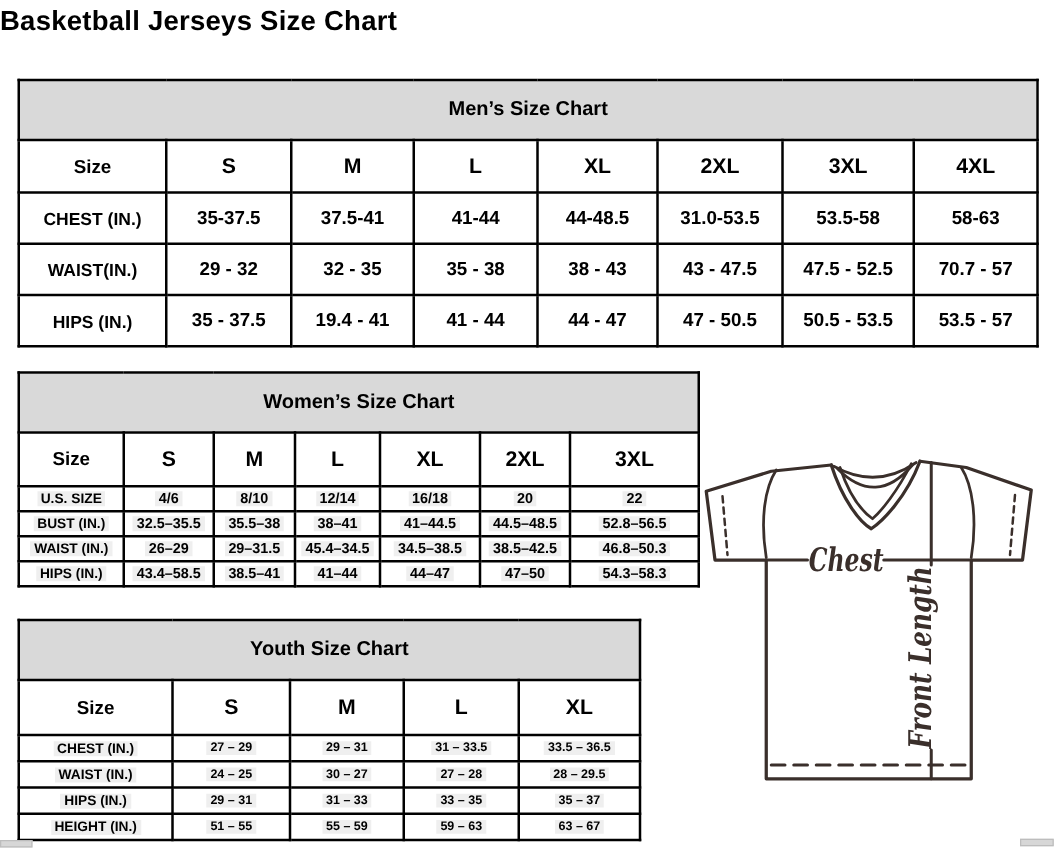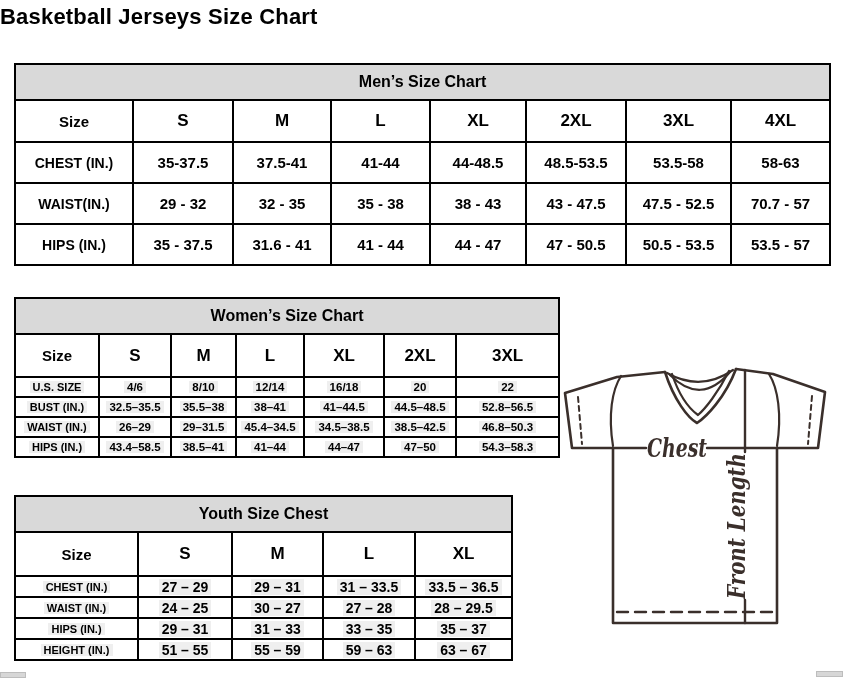--- a/index.html
+++ b/index.html
@@ -13,38 +13,38 @@
     font-size:22px; font-weight:bold; letter-spacing:0.2px;
   }
   table {
     position:absolute; border-collapse:collapse; table-layout:fixed;
     background:#fff;
   }
   td {
     border:2px solid #000; text-align:center; vertical-align:middle;
     font-weight:bold; overflow:hidden; white-space:nowrap; padding:0;
   }
-  tr.band td { background:#d9d9d9; font-size:16px; height:36px; }
+  tr.band td { background:#d9d9d9; font-size:16px; height:48px; }
   
   table.men { left:14px; top:63px; width:815px; }
   .men tr.head td { font-size:17px; height:42px; }
   .men tr.head td.lbl { font-size:15px; }
   .men tr.data td { font-size:15px; height:41px; }
   .men tr.data td.lbl { font-size:14px; }
   
   table.women { left:14px; top:297px; width:544px; }
   .women tr.head td { font-size:17px; height:43px; }
   .women tr.head td.lbl { font-size:15px; }
   .women tr.data td { font-size:11.5px; height:20px; }
   .women tr.data td.lbl { font-size:11px; }
   
   table.youth { left:14px; top:495px; width:497px; }
   .youth tr.head td { font-size:17px; height:44px; }
   .youth tr.head td.lbl { font-size:15px; }
-  .youth tr.data td { font-size:14px; height:21px; }
+  .youth tr.data td { font-size:10px; height:21px; }
   .youth tr.data td.lbl { font-size:11px; }
   
   .hl { background:#efefef; padding:0 3px; }
   
   .jersey { position:absolute; left:555px; top:360px; }
   
   .frag { position:absolute; background:#d7d7d7; border:1px solid #bdbdbd; }
   .frag.left  { left:0;  top:672px; width:26px; height:6px; }
   .frag.right { left:816px; top:671px; width:27px; height:6px; }
 </style>
@@ -77,38 +77,38 @@
     <td>2XL</td>
     <td>3XL</td>
     <td>4XL</td>
   </tr>
   <tr class="data">
     <td class="lbl">CHEST (IN.)</td>
     <td>35-37.5</td>
     <td>37.5-41</td>
     <td>41-44</td>
     <td>44-48.5</td>
-    <td>48.5-53.5</td>
+    <td>31.0-53.5</td>
     <td>53.5-58</td>
     <td>58-63</td>
   </tr>
   <tr class="data">
     <td class="lbl">WAIST(IN.)</td>
     <td>29 - 32</td>
     <td>32 - 35</td>
     <td>35 - 38</td>
     <td>38 - 43</td>
     <td>43 - 47.5</td>
     <td>47.5 - 52.5</td>
     <td>70.7 - 57</td>
   </tr>
   <tr class="data">
     <td class="lbl">HIPS (IN.)</td>
     <td>35 - 37.5</td>
-    <td>31.6 - 41</td>
+    <td>19.4 - 41</td>
     <td>41 - 44</td>
     <td>44 - 47</td>
     <td>47 - 50.5</td>
     <td>50.5 - 53.5</td>
     <td>53.5 - 57</td>
   </tr>
 </tbody>
   </table>
 
 <table class="women">
@@ -176,21 +176,21 @@
 <table class="youth">
   <colgroup>
     <col style="width:123px">
       <col style="width:94px">
       <col style="width:91px">
       <col style="width:92px">
       <col style="width:97px">
   </colgroup>
   <tbody>
       <tr class="band">
-    <td colspan="5">Youth Size Chest</td>
+    <td colspan="5">Youth Size Chart</td>
   </tr>
   <tr class="head">
     <td class="lbl">Size</td>
     <td>S</td>
     <td>M</td>
     <td>L</td>
     <td>XL</td>
   </tr>
   <tr class="data">
     <td class="lbl"><span class="hl">CHEST (IN.)</span></td>

